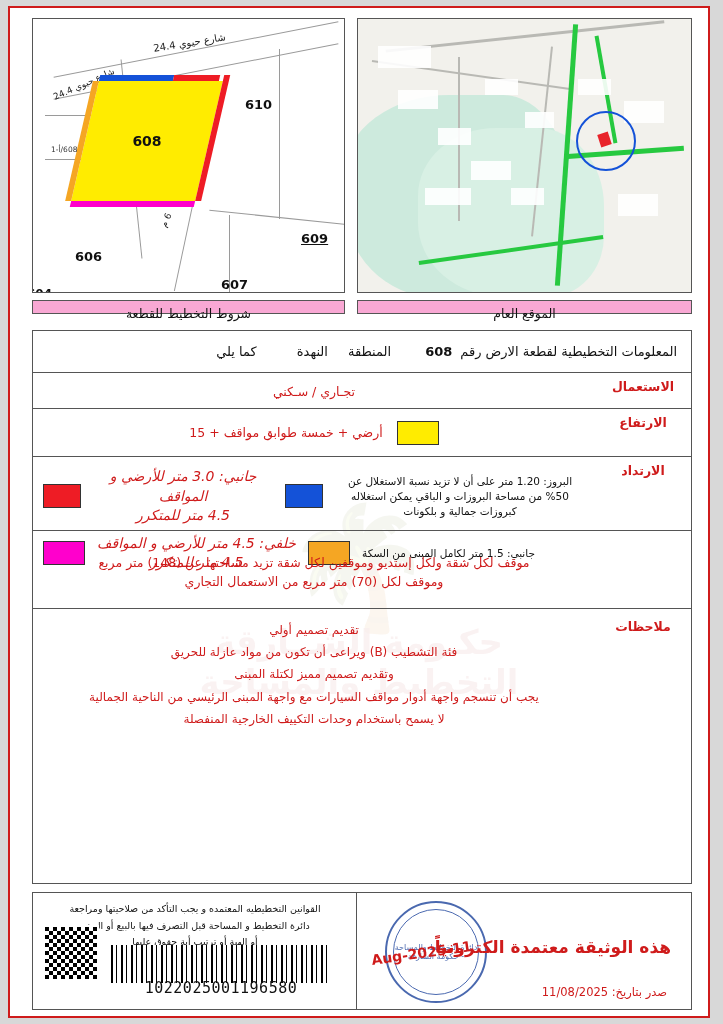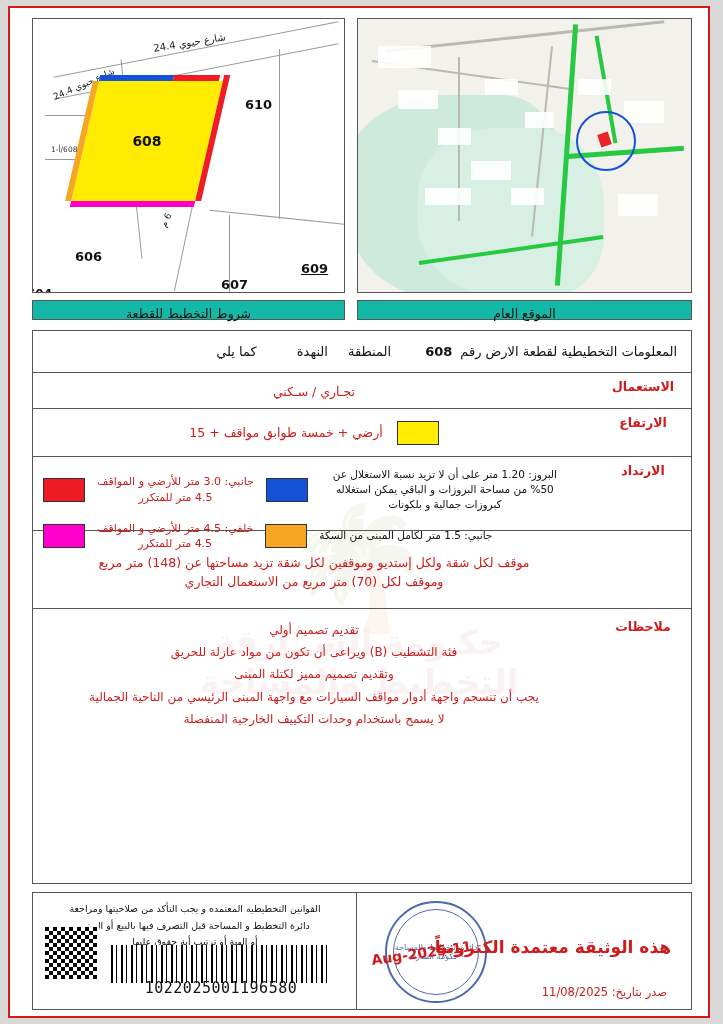--- a/index.html
+++ b/index.html
@@ -22,23 +22,23 @@
   .map-box{
     position:absolute;top:0;height:275px;border:1px solid #555;box-sizing:border-box;
     background:#fff;overflow:hidden;
   }
   .map-left{right:0;width:335px;}
   .map-right{left:0;width:313px;}
   .cap-row{
     position:absolute;top:282px;left:0;width:660px;height:28px;
   }
   .cap{
-    position:absolute;top:0;height:20px;line-height:26px;text-align:center;
+    position:absolute;top:0;height:14px;line-height:26px;text-align:center;
     border:1px solid #555;box-sizing:border-box;font-size:12.5px;color:#111;
-    background:#14b8a6;
+    background:#f9a8d4;
   }
   .cap-left{right:0;width:335px;}
   .cap-right{left:0;width:313px;}
 
   
   .sat{position:absolute;inset:0;background:#f2f1ec;}
   .sat .water{position:absolute;left:-4%;top:28%;width:68%;height:74%;
     background:#cdeadd;border-radius:46% 30% 34% 40%/38% 50% 40% 46%;}
   .sat .water2{position:absolute;left:18%;top:40%;width:56%;height:62%;
     background:#d8f0e4;border-radius:42% 36% 30% 46%/40% 46% 36% 44%;}
@@ -86,21 +86,21 @@
   .r-use{height:36px;}
   .r-h{height:48px;}
   .r-set{height:74px;}
   .r-park{height:78px;}
   .r-note{height:170px;}
   .sep{border-bottom:1px solid #555;}
   .swatch{display:inline-block;width:40px;height:22px;border:1px solid #333;vertical-align:middle;}
   .flexline{display:flex;align-items:center;justify-content:center;gap:14px;}
   .setgrid{display:flex;flex-direction:column;gap:8px;align-items:center;padding-top:4px;}
   .setline{display:flex;align-items:center;gap:12px;justify-content:flex-end;width:100%;}
-  .settxt{font-size:11px;line-height:1.4;color:#cf1b1b;text-align:center;}
+  .settxt{font-size:14px;line-height:1.4;color:#cf1b1b;text-align:center;font-style:italic;}
   .blue-note{font-size:10.5px;color:#111;line-height:1.45;text-align:center;max-width:250px;}
   .notes{padding-top:10px;font-size:12px;line-height:1.85;}
 
   
   .wm{
     position:absolute;left:0;right:0;top:330px;height:540px;
     pointer-events:none;opacity:.14;
     display:flex;align-items:center;justify-content:center;flex-direction:column;
     color:#b08a5a;font-size:46px;font-weight:bold;
   }
@@ -213,21 +213,21 @@
         <div class="parcel">
           <div class="edge" style="left:0;top:-6px;width:74px;height:6px;background:#1452d8;"></div>
           <div class="edge" style="left:74px;top:-6px;width:46px;height:6px;background:#ee1c25;"></div>
           <div class="edge" style="right:-6px;top:-6px;width:6px;height:126px;background:#ee1c25;"></div>
           <div class="edge" style="left:-6px;top:0;width:6px;height:120px;background:#f5a623;"></div>
           <div class="edge" style="left:0;bottom:-6px;width:124px;height:6px;background:#ff00cc;"></div>
           <div style="transform:skewX(13deg);text-align:center;line-height:120px;font-size:14px;font-weight:bold;color:#111;">608</div>
         </div>
 
         <div class="lot" style="left:212px;top:78px;">610</div>
-        <div class="lot" style="left:268px;top:242px;text-decoration:underline;">609</div>
+        <div class="lot" style="left:268px;top:212px;text-decoration:underline;">609</div>
         <div class="lot" style="left:188px;top:258px;">607</div>
         <div class="lot" style="left:42px;top:230px;">606</div>
         <div class="lot" style="left:-6px;top:268px;font-size:12px;">604</div>
 
         <div style="position:absolute;left:18px;top:126px;font-size:7.5px;color:#333;">608/أ-1</div>
         <div class="lbl-rot" style="left:126px;top:196px;transform:rotate(-64deg);font-size:9px;">6 م</div>
       </div>
     </div>
 
     <div class="cap-row">

